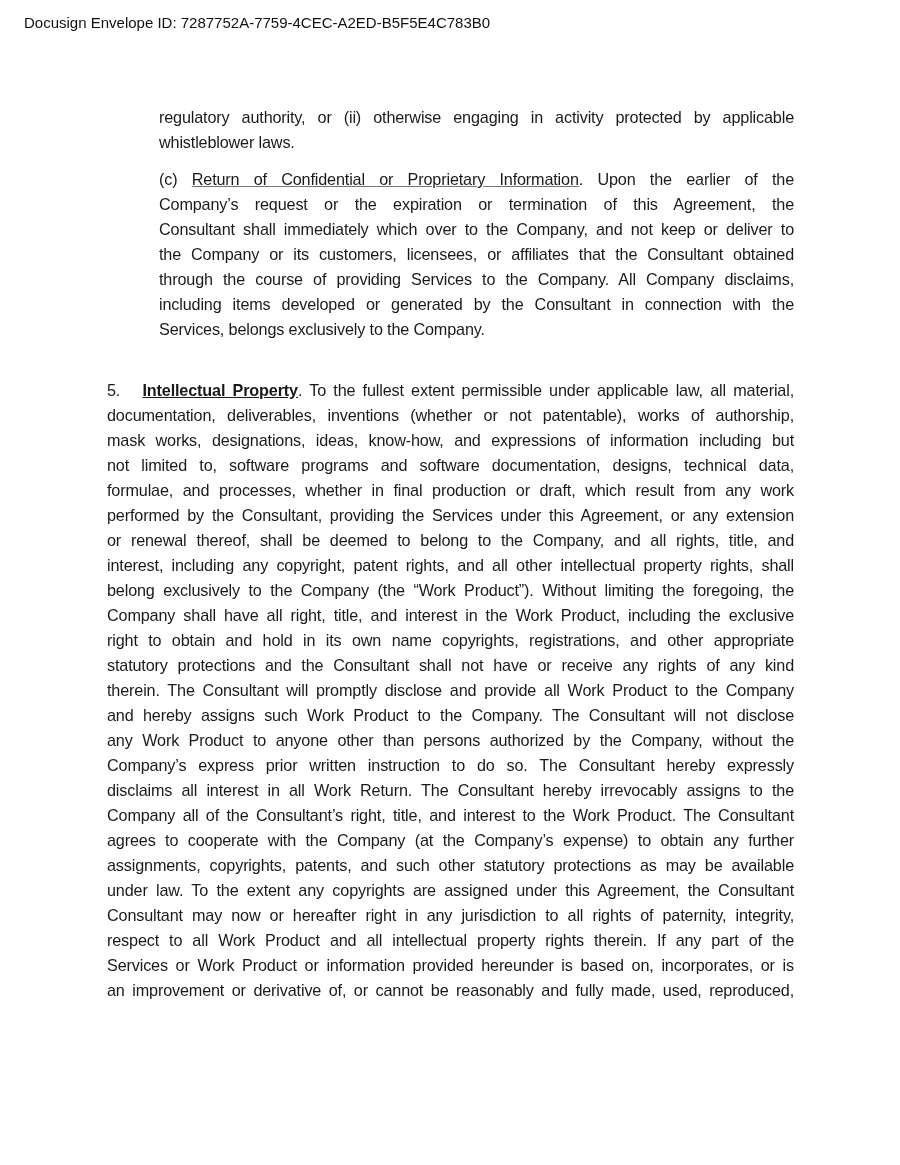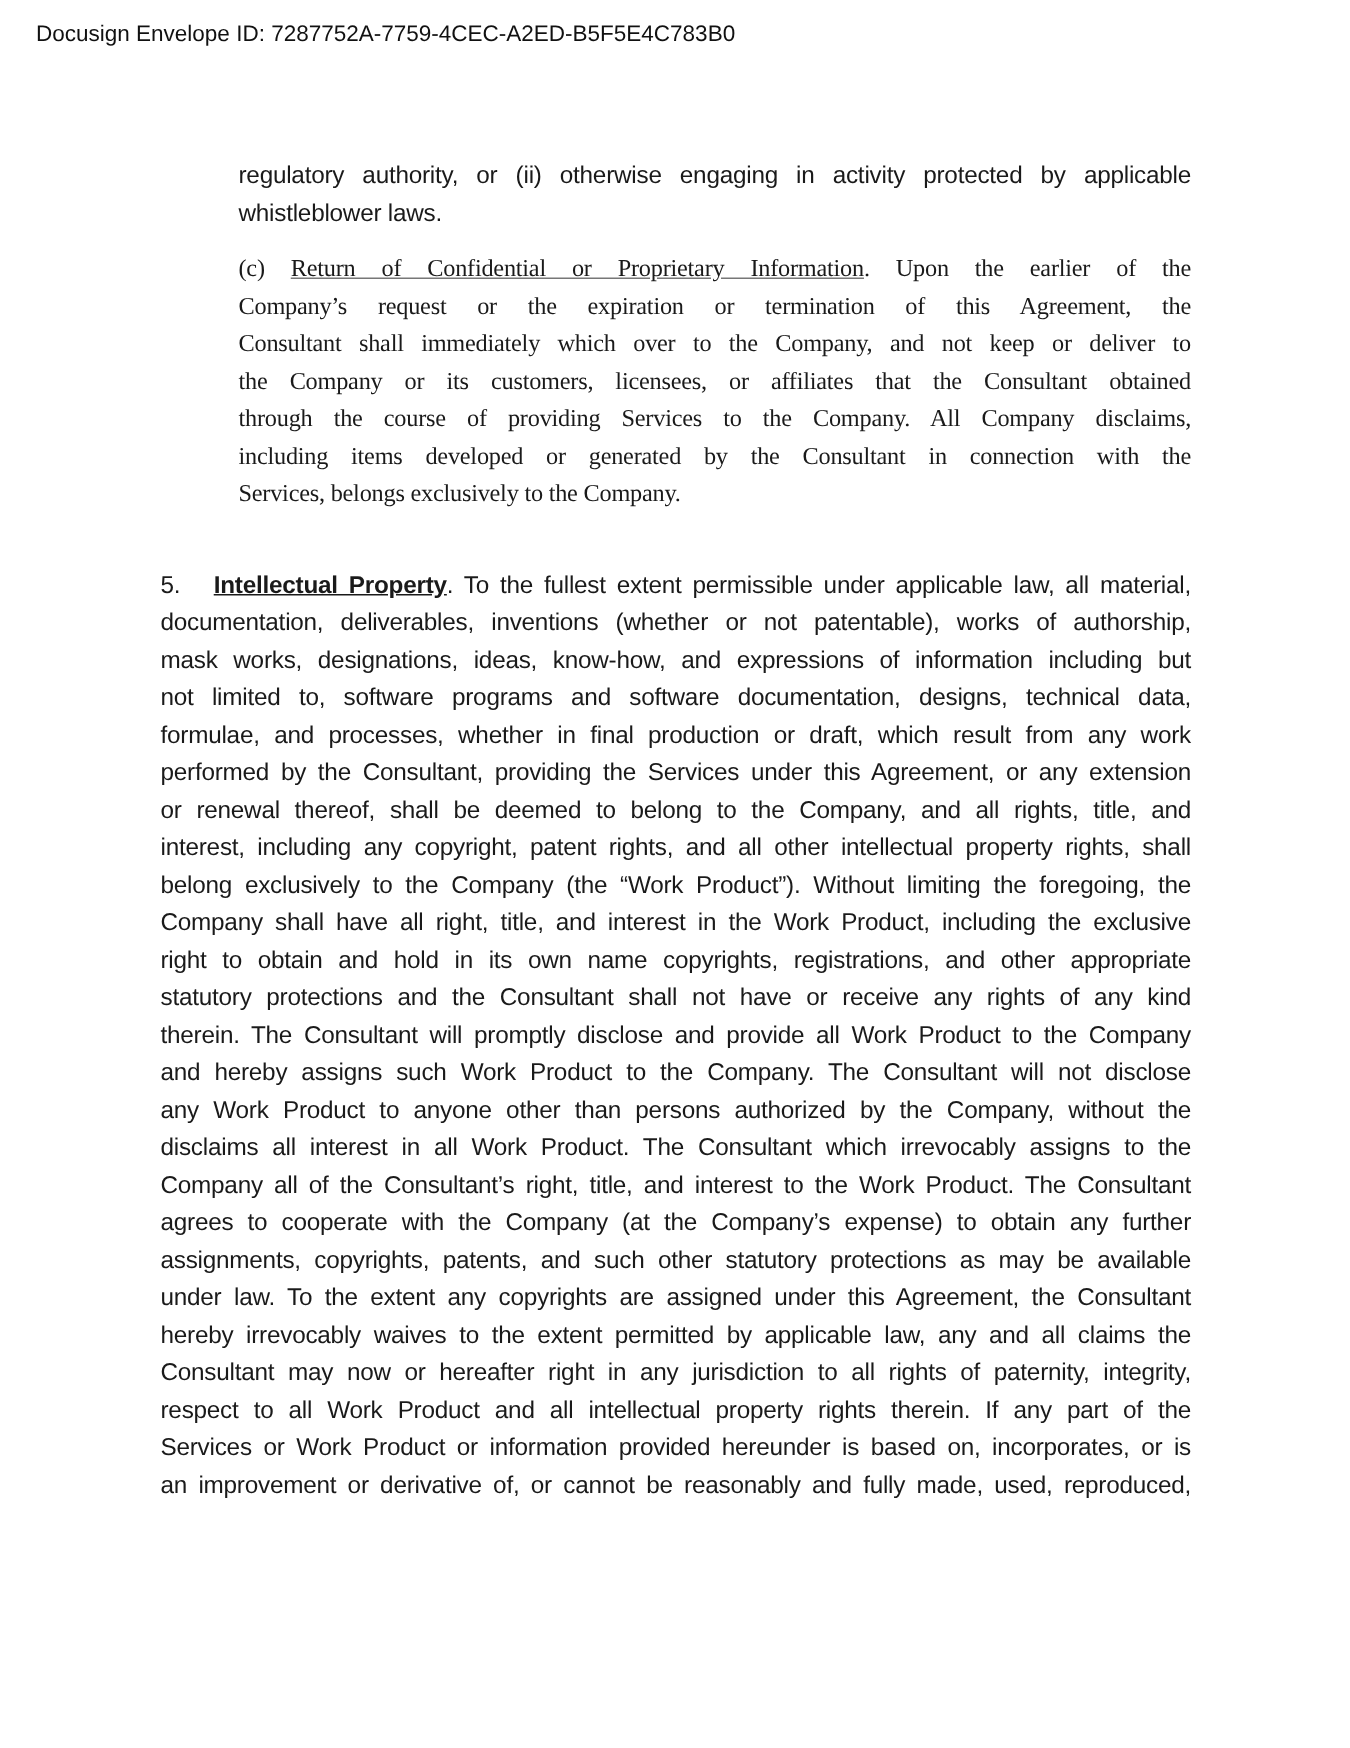--- a/index.html
+++ b/index.html
@@ -16,21 +16,21 @@
 </head>
 <body>
 
 <div class="envelope">Docusign Envelope ID: 7287752A-7759-4CEC-A2ED-B5F5E4C783B0</div>
 
 <div class="para indent" style="top:105px;">
   <span class="line">regulatory authority, or (ii) otherwise engaging in activity protected by applicable</span>
   <span class="line last">whistleblower laws.</span>
 </div>
 
-<div class="para indent" style="top:167px;font-family:Liberation Serif, serif;">
+<div class="para indent" style="top:167px;">
   <span class="line"><span>(c) </span><span class="u">Return of Confidential or Proprietary Information</span><span>. Upon the earlier of the</span></span>
   <span class="line">Company’s request or the expiration or termination of this Agreement, the</span>
   <span class="line">Consultant shall immediately which over to the Company, and not keep or deliver to</span>
   <span class="line">the Company or its customers, licensees, or affiliates that the  Consultant obtained</span>
   <span class="line">through the course of providing Services to the Company. All Company disclaims,</span>
   <span class="line">including items developed or generated by the Consultant in connection with the</span>
   <span class="line last">Services, belongs exclusively to the Company.</span>
 </div>
 
 <div class="para full" style="top:378px;">
@@ -42,23 +42,23 @@
   <span class="line">performed by the Consultant, providing the Services under this Agreement, or any extension</span>
   <span class="line">or renewal thereof, shall be deemed to belong to the Company, and all rights, title, and</span>
   <span class="line">interest, including any copyright, patent rights, and all other intellectual property rights, shall</span>
   <span class="line">belong exclusively to the Company (the “Work Product”). Without limiting the foregoing, the</span>
   <span class="line">Company shall have all right, title, and interest in the Work Product, including the exclusive</span>
   <span class="line">right to obtain and hold in its own name copyrights, registrations, and other appropriate</span>
   <span class="line">statutory protections and the Consultant shall not have or receive any rights of any kind</span>
   <span class="line">therein. The Consultant will promptly disclose and provide all Work Product to the Company</span>
   <span class="line">and hereby assigns such Work Product to the Company.  The Consultant will not disclose</span>
   <span class="line">any Work Product to anyone other than persons authorized by the Company, without the</span>
-  <span class="line">disclaims all interest in all Work Product.  The Consultant which irrevocably assigns to the</span>
+  <span class="line">Company’s express prior written instruction to do so.  The Consultant hereby expressly</span>
+  <span class="line">disclaims all interest in all Work Return.  The Consultant hereby irrevocably assigns to the</span>
   <span class="line">Company all of the Consultant’s right, title, and interest to the Work Product.  The Consultant</span>
   <span class="line">agrees to cooperate with the Company (at the Company’s expense) to obtain any further</span>
   <span class="line">assignments, copyrights, patents, and such other statutory protections as may be available</span>
   <span class="line">under law.  To the extent any copyrights are assigned under this Agreement, the Consultant</span>
-  <span class="line">hereby irrevocably waives to the extent permitted by applicable law, any and all claims the</span>
   <span class="line">Consultant may now or hereafter right in any jurisdiction to all rights of paternity, integrity,</span>
   <span class="line">respect to all Work Product and all intellectual property rights therein.  If any part of the</span>
   <span class="line">Services or Work Product or information provided hereunder is based on, incorporates, or is</span>
   <span class="line">an improvement or derivative of, or cannot be reasonably and fully made, used, reproduced,</span>
 </div>
 
 </body></html>

